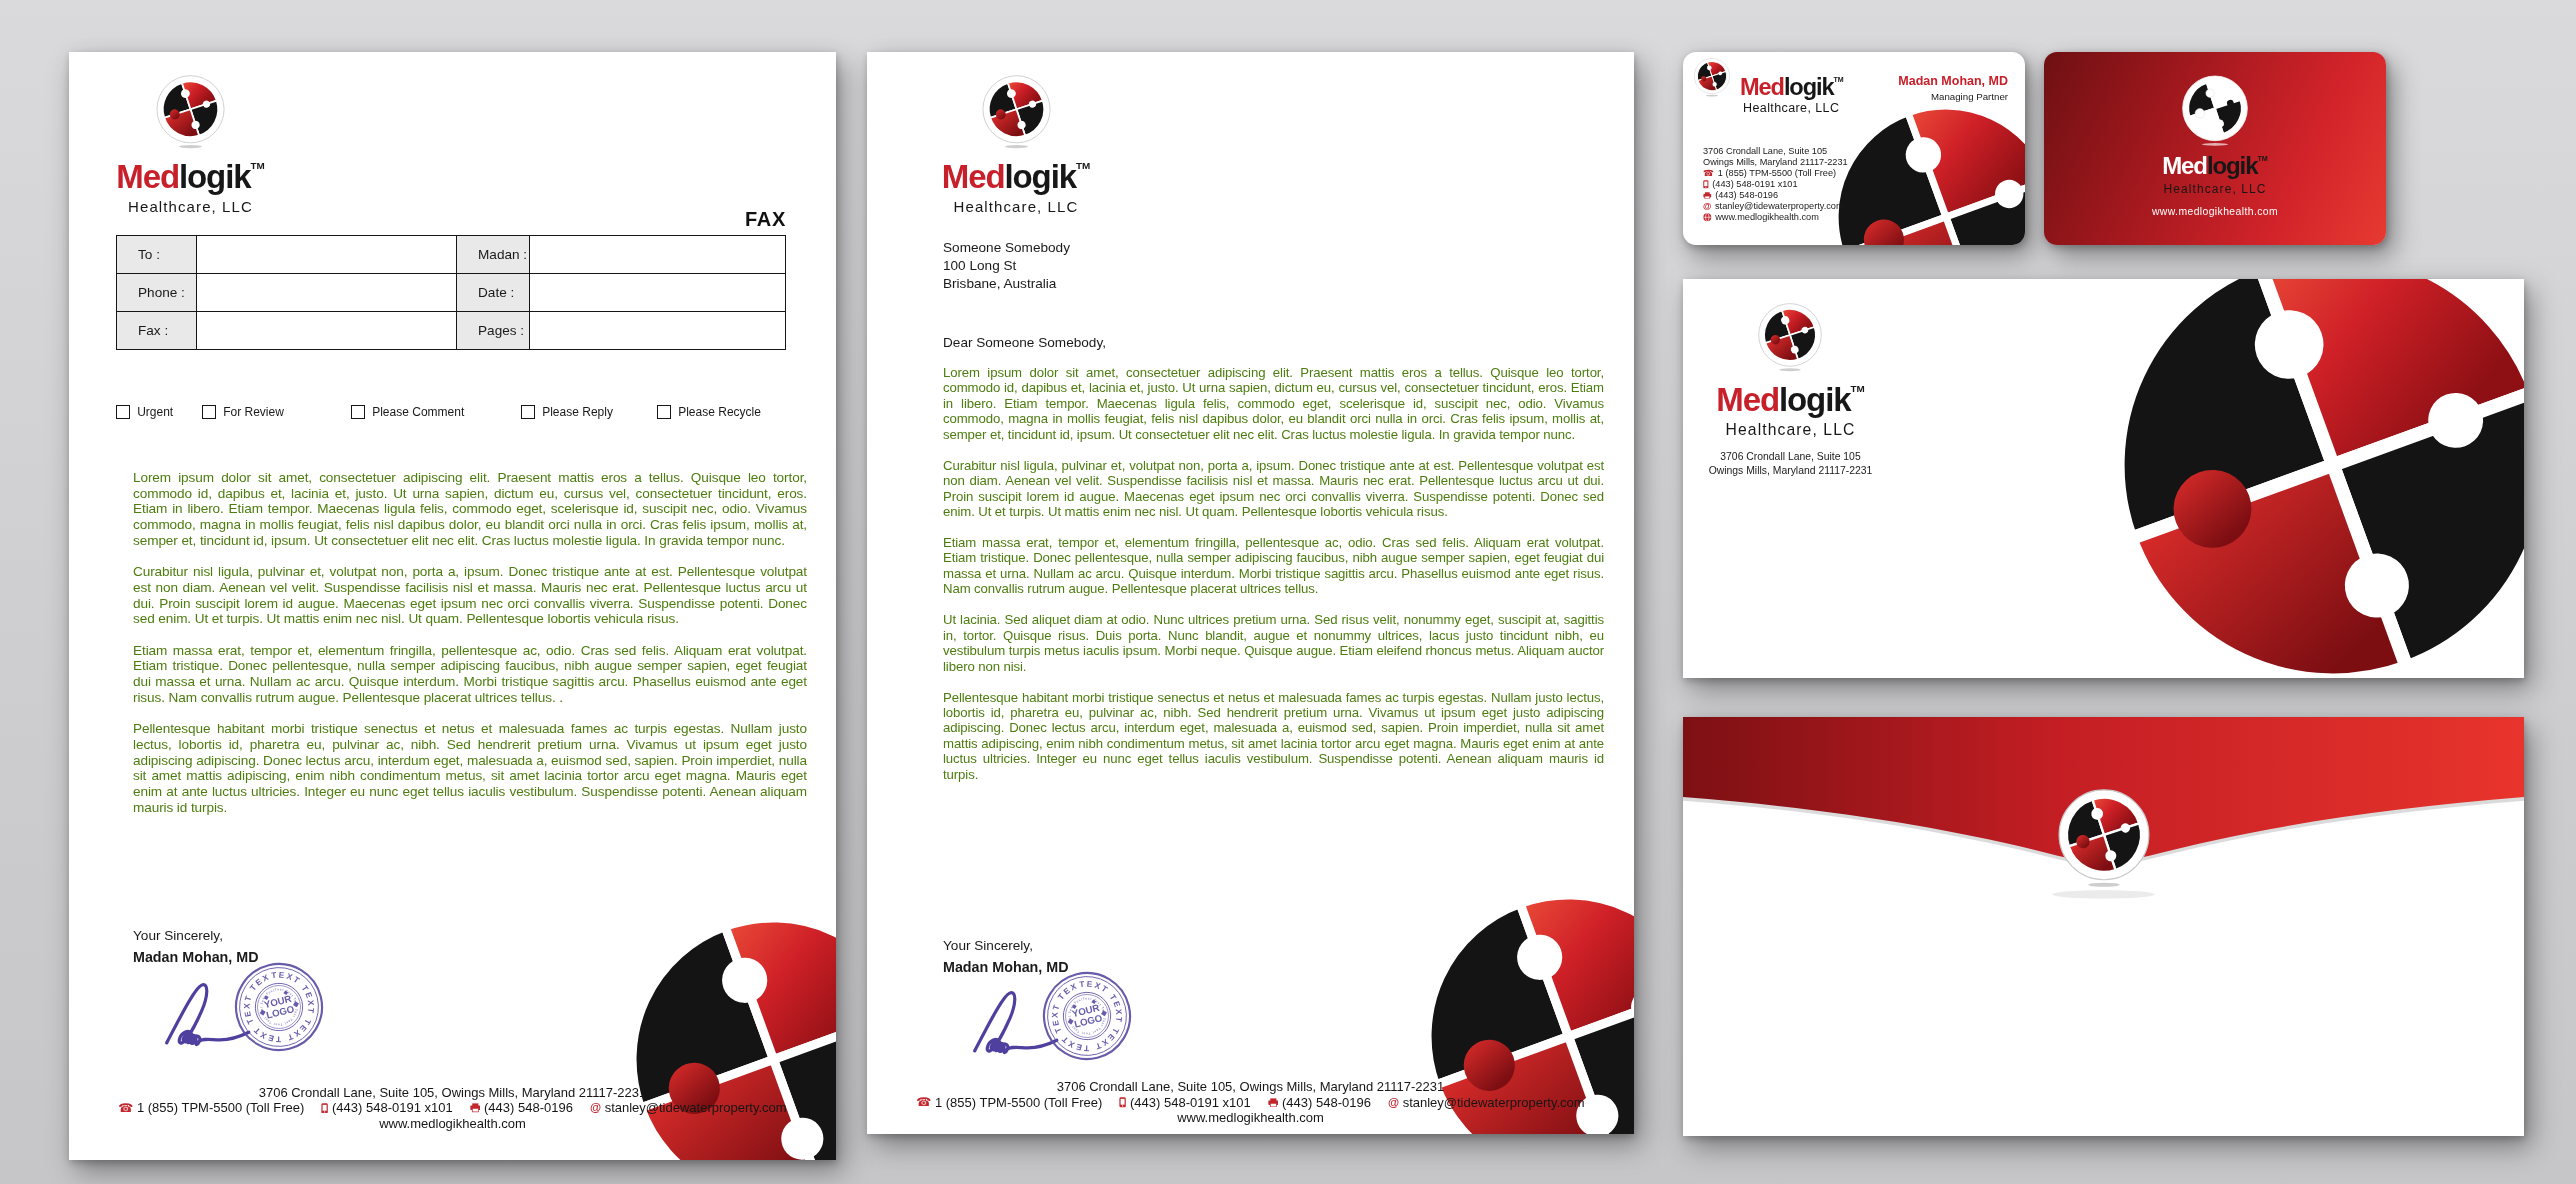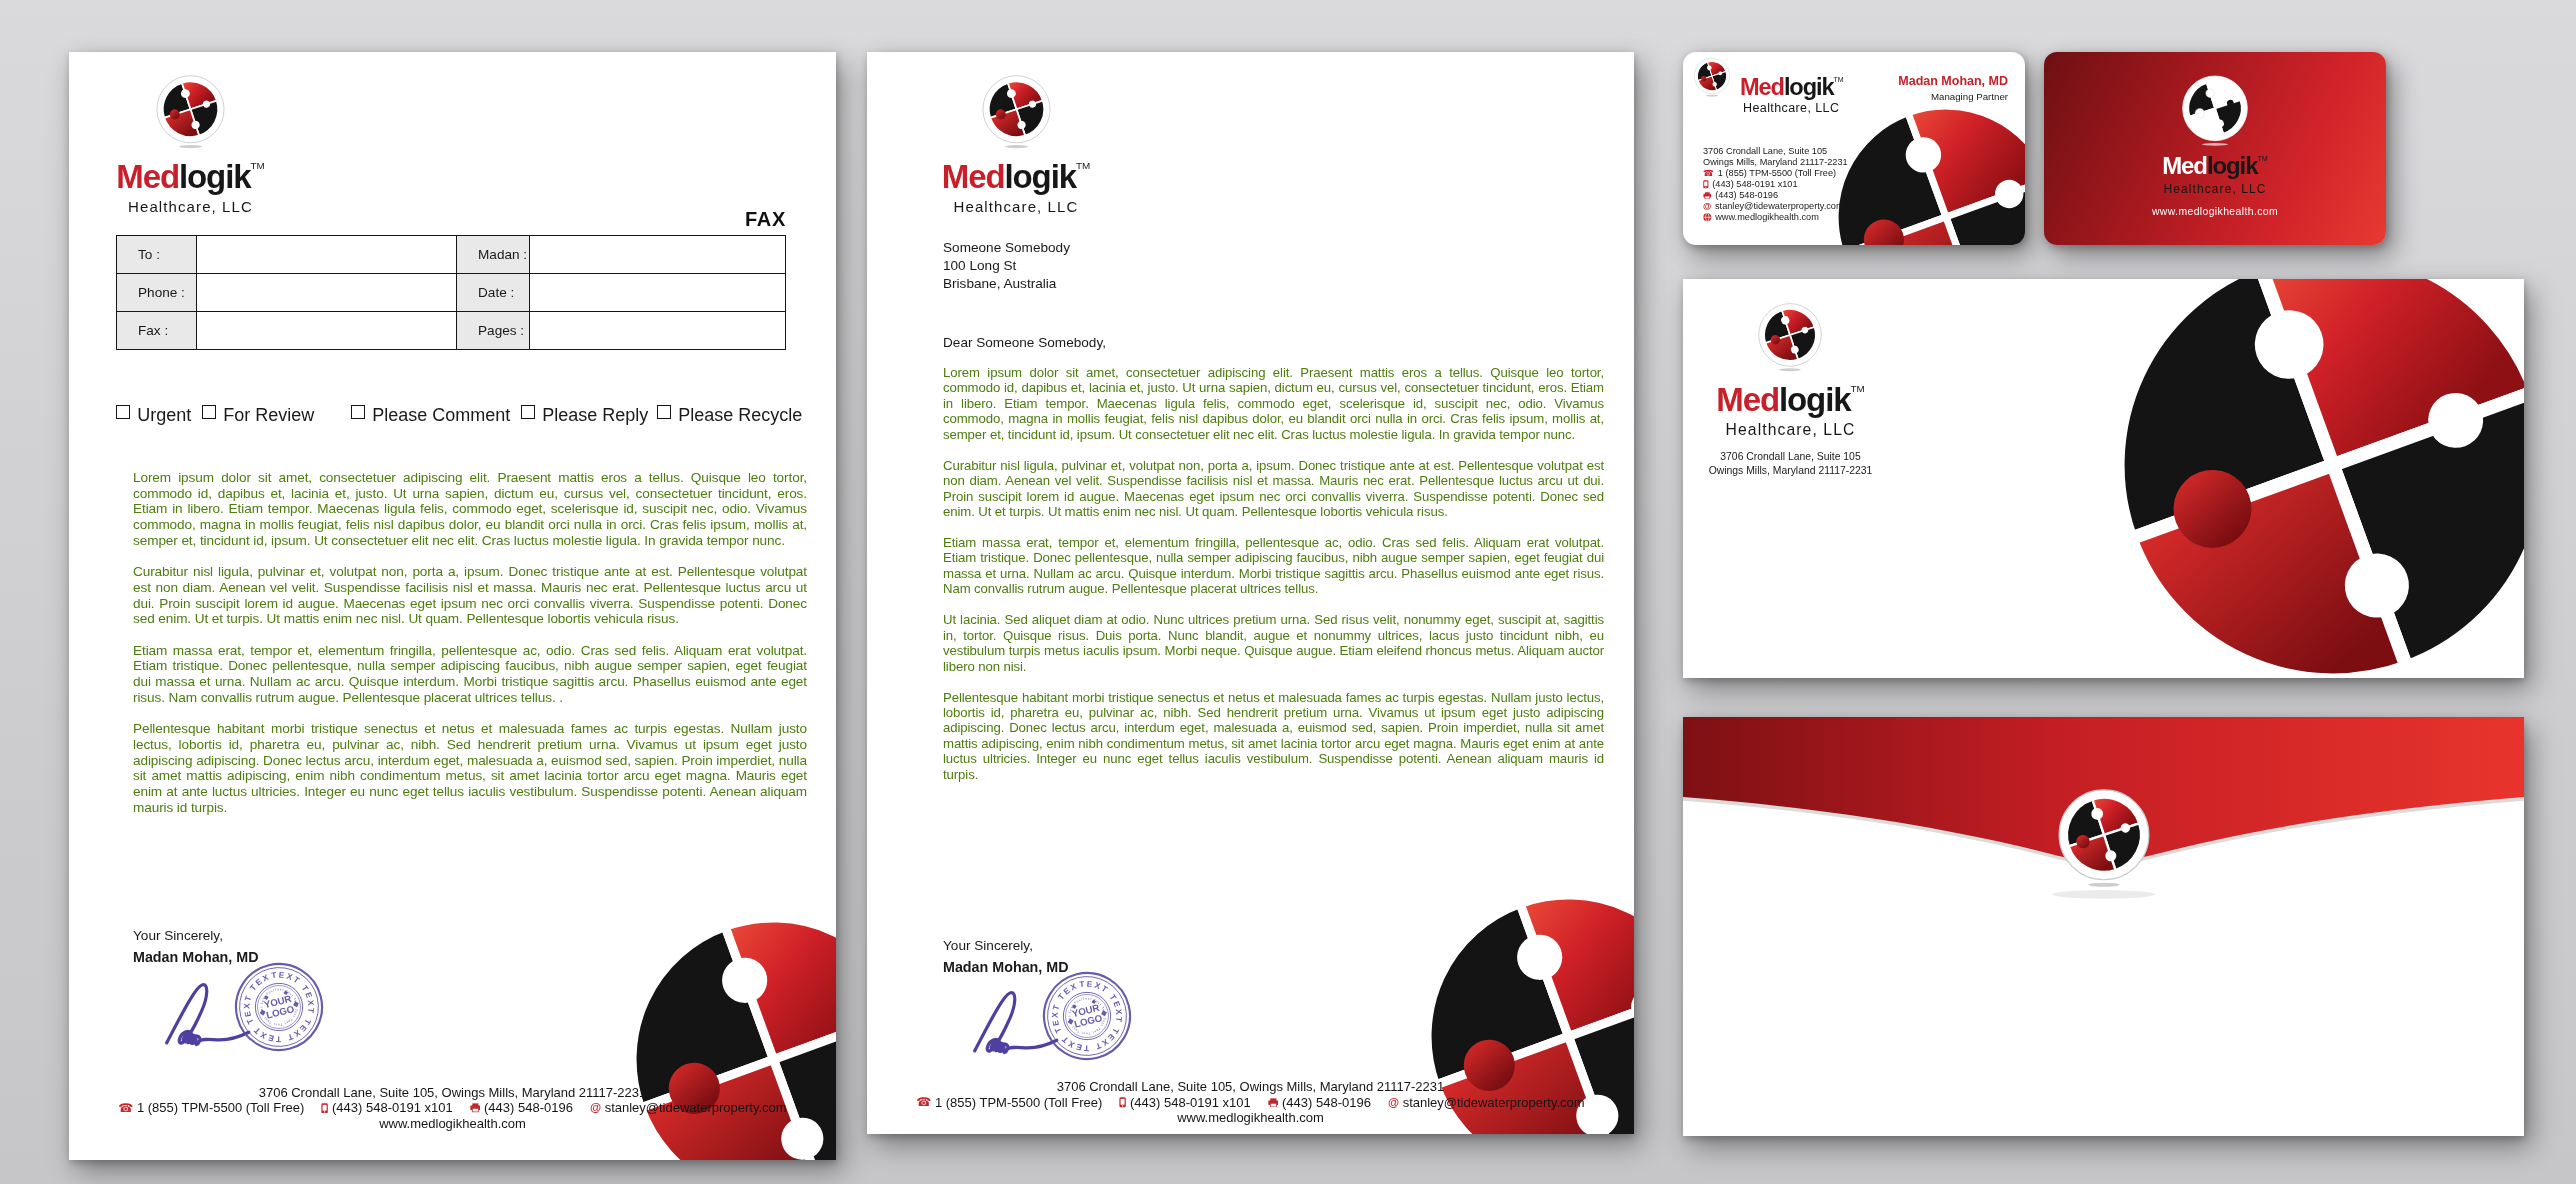--- a/index.html
+++ b/index.html
@@ -19,35 +19,35 @@
   #envelope-back{left:1683px;top:717px;width:841px;height:419px;}
 
   .hidden-defs{position:absolute;width:0;height:0;overflow:hidden;}
 
   
   .logo-block{position:absolute;display:flex;flex-direction:column;align-items:center;}
   .wordmark{font-weight:bold;letter-spacing:-1.1px;line-height:1;white-space:nowrap;}
   .word-red{color:#c8202a;}
   .word-black{color:#171717;}
   .word-white{color:#ffffff;}
-  .tm{font-size:0.30em;vertical-align:top;position:relative;top:0.1em;letter-spacing:0;color:#171717;font-weight:normal;}
+  .tm{font-size:0.30em;vertical-align:top;position:relative;top:0.1em;letter-spacing:0;color:#171717;font-weight:bold;}
   .brand-sub{color:#171717;letter-spacing:1.1px;white-space:nowrap;}
 
   #fax-sheet .logo-block{left:31.5px;top:23px;width:180px;}
   #letterhead .logo-block{left:59px;top:23px;width:180px;}
   #fax-sheet .logo-badge,#letterhead .logo-badge{width:69px;height:74px;}
   #fax-sheet .wordmark,#letterhead .wordmark{font-size:33px;margin-top:11.4px;}
   #fax-sheet .brand-sub,#letterhead .brand-sub{font-size:15px;margin-top:5px;}
 
   
   .fax-title{position:absolute;top:156px;right:50px;font-size:20px;font-weight:600;letter-spacing:0.7px;color:#111;}
   .fax-table{position:absolute;left:47px;top:183px;width:670px;border-collapse:collapse;table-layout:fixed;}
   .fax-table td{border:1.7px solid #161616;height:35px;font-size:13.6px;vertical-align:middle;}
   .fax-table td.lbl{background:#e9e9e9;padding-left:21px;}
-  .cb{position:absolute;top:353px;display:flex;align-items:flex-start;gap:7.2px;font-size:18px;}
+  .cb{position:absolute;top:353px;display:flex;align-items:flex-end;gap:7.2px;font-size:12px;}
   .cb .box{width:12px;height:12px;border:1.7px solid #161616;background:#fff;flex:0 0 auto;}
 
   .body-copy{position:absolute;font-size:13.6px;line-height:15.7px;text-align:justify;letter-spacing:-0.1px;color:#4d7c0f;}
   #fax-sheet .body-copy{left:64px;right:29px;top:418px;}
   #letterhead .body-copy{left:76px;right:30px;top:313px;font-size:13.2px;line-height:15.4px;}
   .body-copy p{margin:0 0 15.7px 0;}
 
   .recipient{position:absolute;left:76px;top:187px;font-size:13.6px;line-height:18px;}
   .salutation{position:absolute;left:76px;top:283px;font-size:13.6px;}
 

